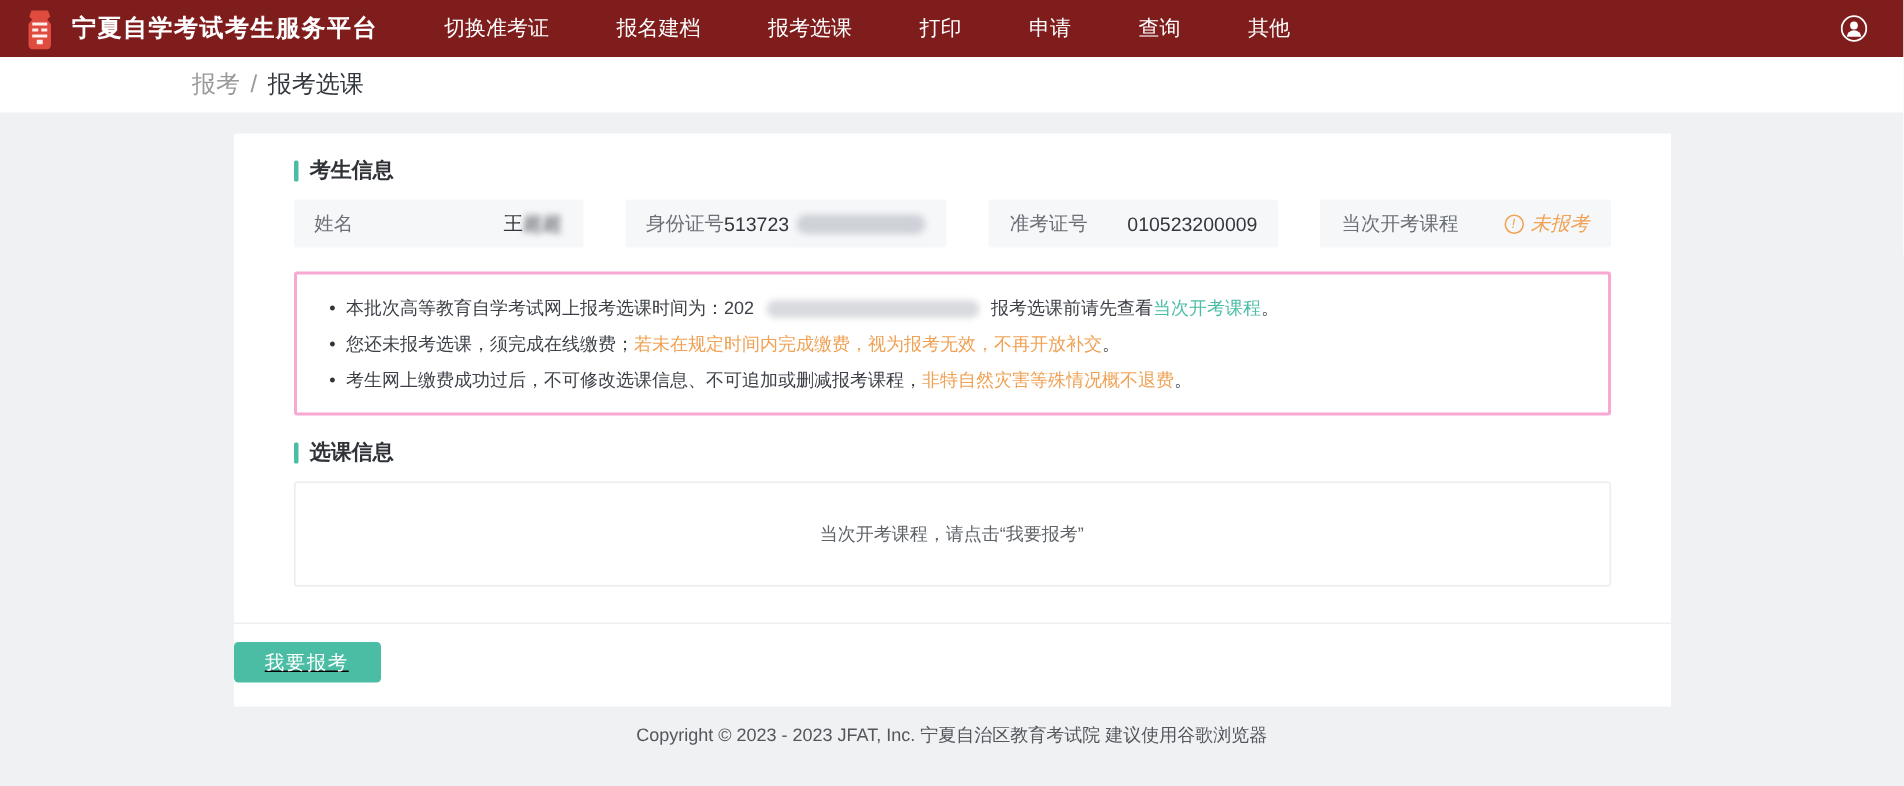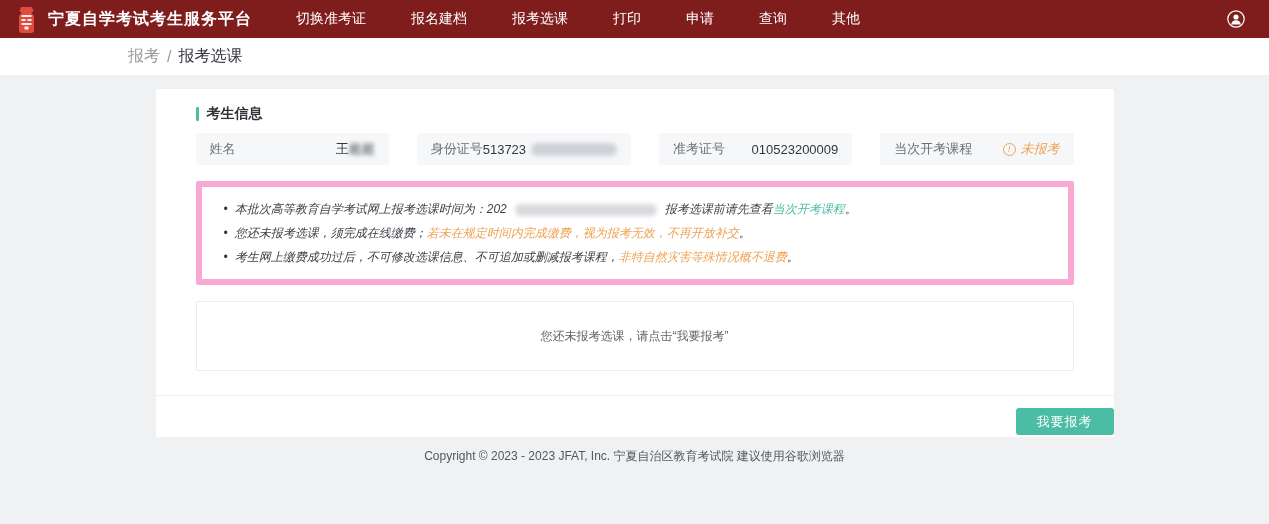--- a/index.html
+++ b/index.html
@@ -59,33 +59,33 @@
   }
   .warn-icon::before { content: "!"; }
 
   .redact {
     display: inline-block; height: 13px; border-radius: 7px;
     background: #ced1d7; filter: blur(2px); vertical-align: middle;
   }
   .redact-id { width: 86px; margin-left: 5px; }
   .redact-date { width: 142px; height: 12px; margin: 0 8px; background: #d9dade; }
 
-  .notes-box { border: 6px solid #f9a8d4; border-radius: 2px; padding: 10px 22px; margin-bottom: 16px; font-style: italic; }
+  .notes-box { border: 2px solid #f9a8d4; border-radius: 2px; padding: 10px 22px; margin-bottom: 16px; }
   .note { font-size: 12px; color: #3d4147; line-height: 24px; }
   .note .dot { color: #333; margin-right: 7px; }
   .note .warn { color: #f0a154; }
   .note .note-link { color: #4bbda5; text-decoration: none; cursor: pointer; }
 
   .empty-box {
     border: 1px solid #ececec; border-radius: 2px; height: 70px;
     display: flex; align-items: center; justify-content: center;
     font-size: 12px; color: #5f6368;
   }
 
-  .card-footer { border-top: 1px solid #efefef; padding: 12px 0 2px; display: flex; justify-content: flex-end; }
+  .card-footer { border-top: 1px solid #efefef; padding: 12px 0 16px; display: flex; justify-content: flex-start; text-decoration: underline; }
   .apply-btn {
     background: #4bbda5; color: #fff; border: none; cursor: pointer;
     height: 27px; padding: 0 21px; font-size: 13px; border-radius: 3px;
     font-family: inherit; letter-spacing: 1px;
   }
 
   .copyright { text-align: center; font-size: 12px; color: #53575c; margin-top: 11px; }
 </style>
 </head>
 <body>
@@ -172,23 +172,27 @@
           <span class="dot">•</span><span>本批次高等教育自学考试网上报考选课时间为：202</span><span class="redact redact-date"></span><span>报考选课前请先查看</span><a class="note-link">当次开考课程</a><span>。</span>
         </div>
         <div class="note">
           <span class="dot">•</span><span>您还未报考选课，须完成在线缴费；</span><span class="warn">若未在规定时间内完成缴费，视为报考无效，不再开放补交</span><span>。</span>
         </div>
         <div class="note">
           <span class="dot">•</span><span>考生网上缴费成功过后，不可修改选课信息、不可追加或删减报考课程，</span><span class="warn">非特自然灾害等殊情况概不退费</span><span>。</span>
         </div>
       </div>
 
+      <div class="section-title">
+        <i class="bar"></i>
+        <span class="txt">选课信息</span>
+      </div>
 
       <div class="empty-box">
-        <span>您还未报考选课，请点击“我要报考”</span>
+        <span>当次开考课程，请点击“我要报考”</span>
       </div>
 
     </div>
 
     <div class="card-footer">
       <button class="apply-btn">我要报考</button>
     </div>
   </div>
 </main>
 

